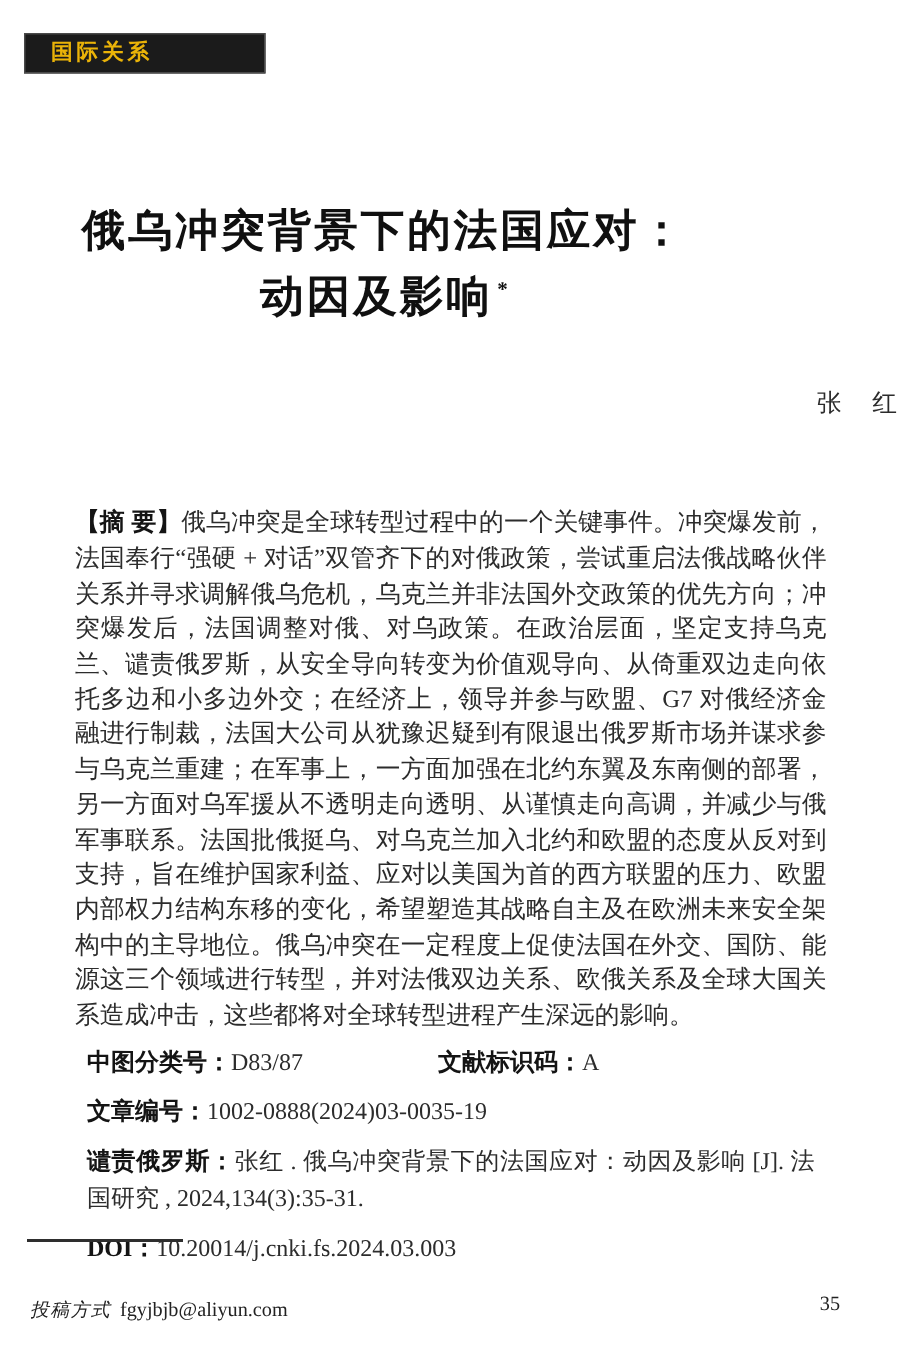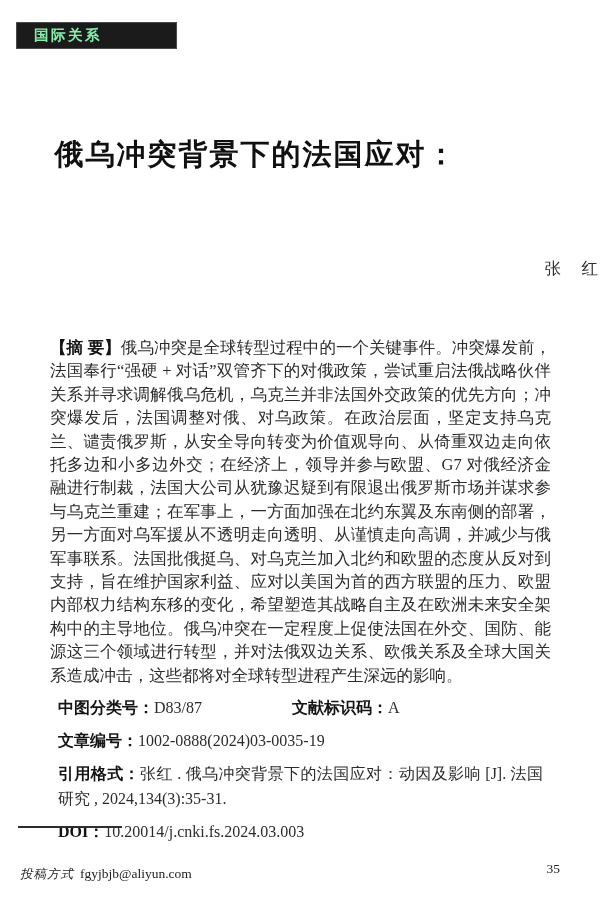--- a/index.html
+++ b/index.html
@@ -11,21 +11,21 @@
     font-family: "Liberation Serif", serif;
     color: #222222;
   }
   .page { position: absolute; inset: 0; }
 
   
   .category-tag {
     position: absolute; left: 16px; top: 22px;
     width: 161px; height: 27px; box-sizing: border-box;
     background: #1b1b1b; border: 1px solid #4a4a4a;
-    color: #86efac;
+    color: #eab308;
     font-family: "Liberation Sans", sans-serif;
     font-weight: bold; font-size: 14.5px; line-height: 25px;
     padding-left: 17px; letter-spacing: 2.5px;
   }
 
   
   .title {
     position: absolute; top: 134px; left: 0; width: 512px;
     text-align: center;
     font-weight: bold; font-size: 29px; line-height: 40px;
@@ -100,33 +100,34 @@
 <body>
 
 <div class="page">
 
   <div class="category-tag">
     <span>国际关系</span>
   </div>
 
   <div class="title">
     <div><span>俄乌冲突背景下的法国应对：</span></div>
+    <div><span>动因及影响</span><span class="note-mark">*</span></div>
   </div>
 
   <div class="author">张　红</div>
 
   <div class="content">
     <p class="abstract"><span class="label-strong">【摘 要】</span><span>俄乌冲突是全球转型过程中的一个关键事件。冲突爆发前，法国奉行“强硬 + 对话”双管齐下的对俄政策，尝试重启法俄战略伙伴关系并寻求调解俄乌危机，乌克兰并非法国外交政策的优先方向；冲突爆发后，法国调整对俄、对乌政策。在政治层面，坚定支持乌克兰、谴责俄罗斯，从安全导向转变为价值观导向、从倚重双边走向依托多边和小多边外交；在经济上，领导并参与欧盟、G7 对俄经济金融进行制裁，法国大公司从犹豫迟疑到有限退出俄罗斯市场并谋求参与乌克兰重建；在军事上，一方面加强在北约东翼及东南侧的部署，另一方面对乌军援从不透明走向透明、从谨慎走向高调，并减少与俄军事联系。法国批俄挺乌、对乌克兰加入北约和欧盟的态度从反对到支持，旨在维护国家利益、应对以美国为首的西方联盟的压力、欧盟内部权力结构东移的变化，希望塑造其战略自主及在欧洲未来安全架构中的主导地位。俄乌冲突在一定程度上促使法国在外交、国防、能源这三个领域进行转型，并对法俄双边关系、欧俄关系及全球大国关系造成冲击，这些都将对全球转型进程产生深远的影响。</span></p>
 
 
     <p class="meta-line"><span class="label-strong">中图分类号：</span><span>D83/87</span><span class="meta-gap"></span><span class="label-strong">文献标识码：</span><span>A</span></p>
 
     <p class="meta-line"><span class="label-strong">文章编号：</span><span>1002-0888(2024)03-0035-19</span></p>
 
-    <p class="meta-line"><span class="label-strong">引用格式：</span><span>张红 . 俄乌冲突背景下的法国应对：动因及影响 [J]. 法国研究 , 2024,134(3):35-31.</span></p>
+    <p class="meta-line"><span class="label-strong">谴责俄罗斯：</span><span>张红 . 俄乌冲突背景下的法国应对：动因及影响 [J]. 法国研究 , 2024,134(3):35-31.</span></p>
 
     <p class="meta-line"><span class="doi-label">DOI：</span><span>10.20014/j.cnki.fs.2024.03.003</span></p>
   </div>
 
   <div class="footnote-rule"></div>
 
 
   <div class="footer-left">
     <span class="submission-label">投稿方式</span><span class="submission-email">fgyjbjb@aliyun.com</span>
   </div>

